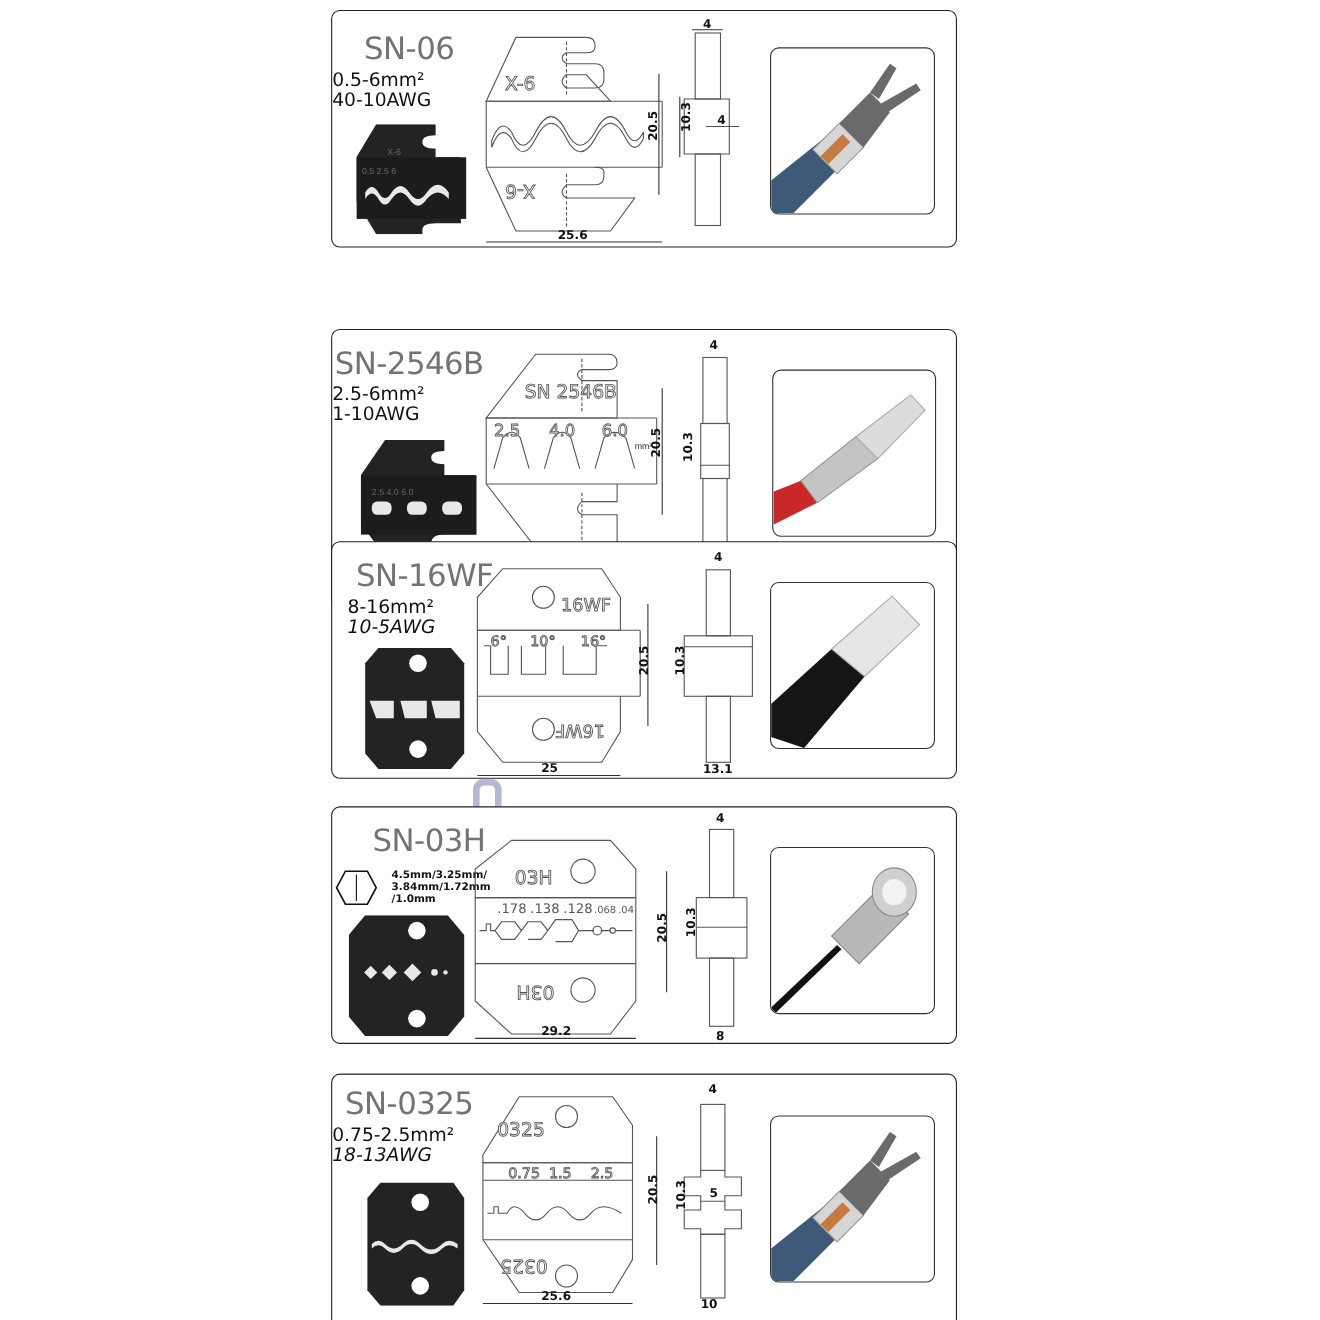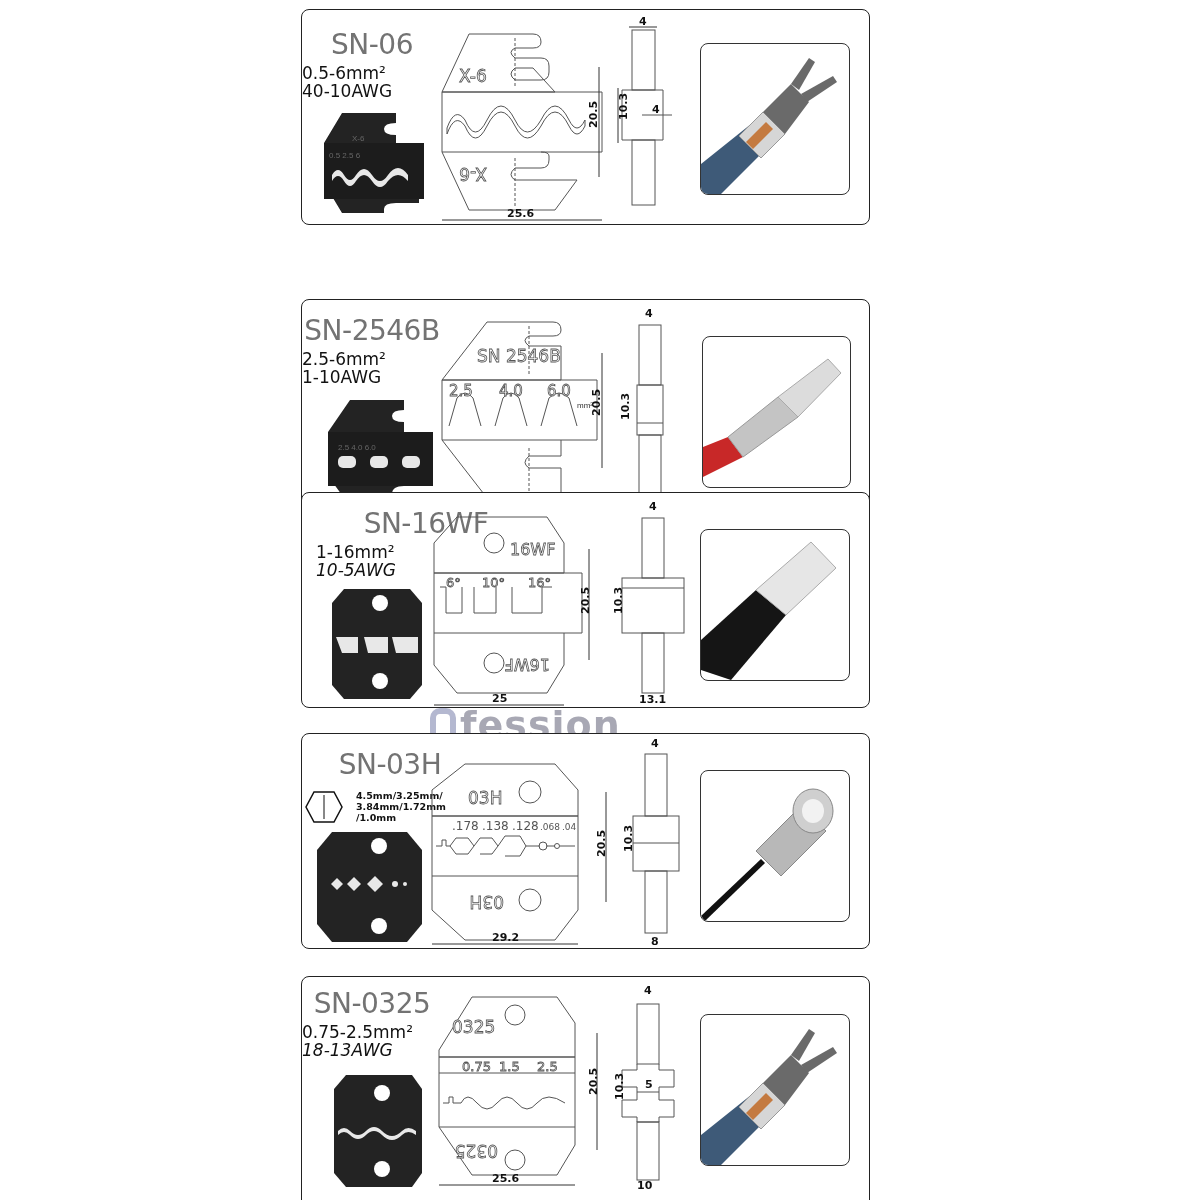--- a/index.html
+++ b/index.html
@@ -119,22 +119,22 @@
   <div class="photo" style="left:400px;top:36px;width:147px;height:150px;">
     <svg width="147" height="150" viewBox="0 0 147 150">
       <path d="M0 110 L25 100 L40 120 L0 140 Z" fill="#c82828"></path>
       <path d="M25 100 L75 60 L95 80 L40 120 Z" fill="#c4c4c4" stroke="#999"></path>
       <path d="M75 60 L125 22 L138 36 L95 80 Z" fill="#dcdcdc" stroke="#aaa"></path>
     </svg>
   </div>
 </div>
 
 <div class="panel" style="top:492px;height:216px;">
-  <div class="title" style="top:14px;left:14px;margin-left:40px;">SN-16WF</div>
-  <div class="spec" style="top:50px;left:14px;">1-16mm²</div>
+  <div class="title" style="top:14px;left:14px;">SN-16WF</div>
+  <div class="spec" style="top:50px;left:14px;">8-16mm²</div>
   <div class="spec" style="top:68px;left:14px;font-style:italic;">10-5AWG</div>
   <svg class="die-photo" style="left:28px;top:96px" width="95" height="110" viewBox="0 0 95 110">
     <path d="M14 0 H80 L92 14 V96 L80 110 H14 L2 96 V14 Z" fill="#232323"></path>
     <circle cx="50" cy="14" r="8" fill="#fff"></circle>
     <circle cx="50" cy="92" r="8" fill="#fff"></circle>
     <path d="M6 48 H28 V64 H12 Z M34 48 H58 V64 H38 Z M62 48 H88 V64 H66 Z" fill="#e8e8e8"></path>
   </svg>
   <svg class="drawing" style="left:130px;top:22px" width="170" height="195" viewBox="0 0 170 195">
     <g fill="none" stroke="#555" stroke-width="1">
       <path d="M25 2 H115 L132 28 V58 H2 V28 Z"></path>
@@ -166,21 +166,21 @@
     <text x="32" y="205" class="dim">13.1</text>
   </svg>
   <div class="photo" style="left:398px;top:36px;width:148px;height:150px;">
     <svg width="148" height="150" viewBox="0 0 148 150">
       <path d="M0 140 L0 110 L55 60 L85 85 L30 150 Z" fill="#151515"></path>
       <path d="M55 60 L110 12 L135 38 L85 85 Z" fill="#e6e6e6" stroke="#aaa"></path>
     </svg>
   </div>
 </div>
 
-<div class="watermark"><span class="wm-o"></span><span>fession</span></div>
+<div class="watermark"><span class="wm-o"></span></div>
 
 <div class="panel" style="top:733px;height:216px;">
   <div class="title" style="top:14px;left:18px;">SN-03H</div>
   <svg style="position:absolute;left:2px;top:56px" width="40" height="34" viewBox="0 0 40 34">
     <path d="M10 2 H30 L38 17 L30 32 H10 L2 17 Z" fill="none" stroke="#111" stroke-width="1.5"></path>
     <line x1="20" y1="5" x2="20" y2="29" stroke="#111"></line>
   </svg>
   <div class="spec-small" style="left:54px;top:56px;">
     <div>4.5mm/3.25mm/</div>
     <div>3.84mm/1.72mm</div>

